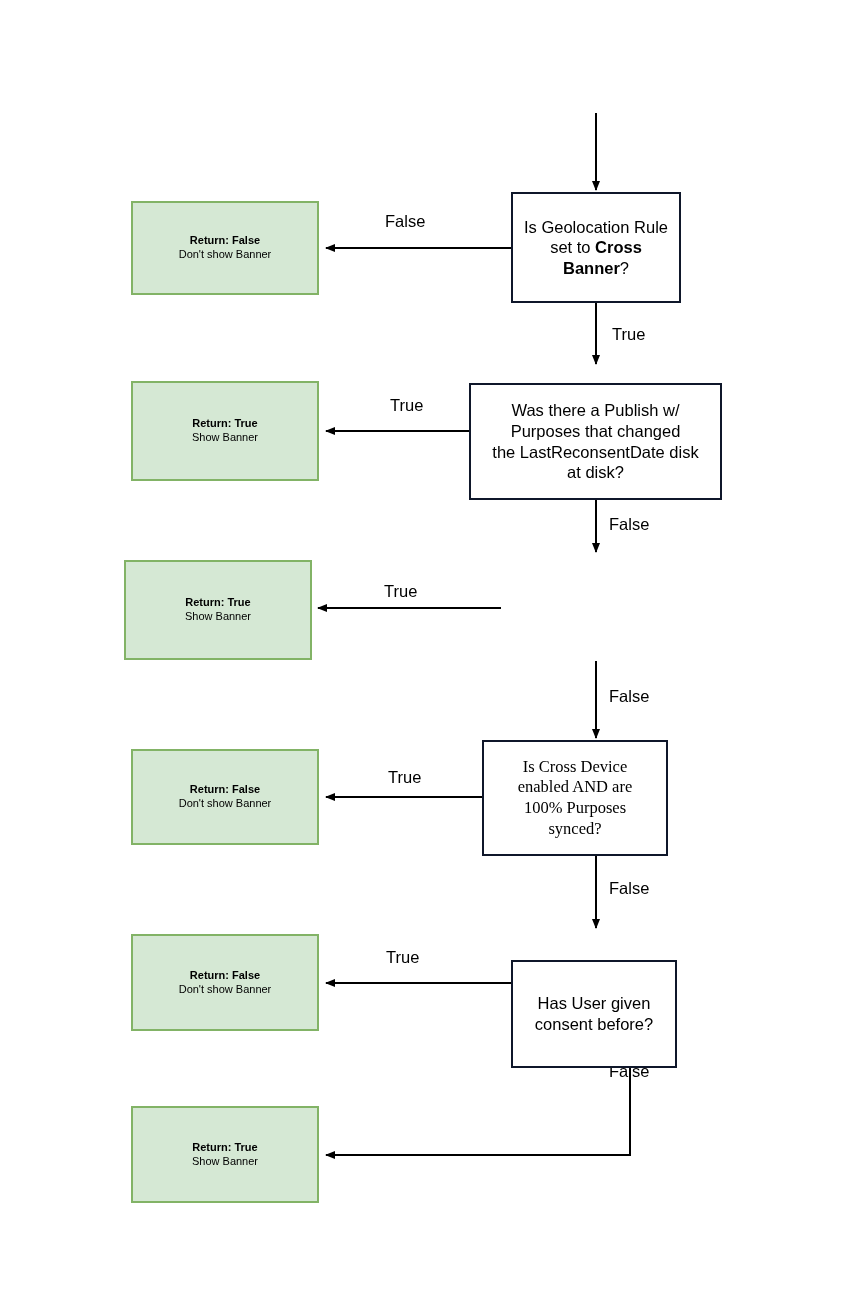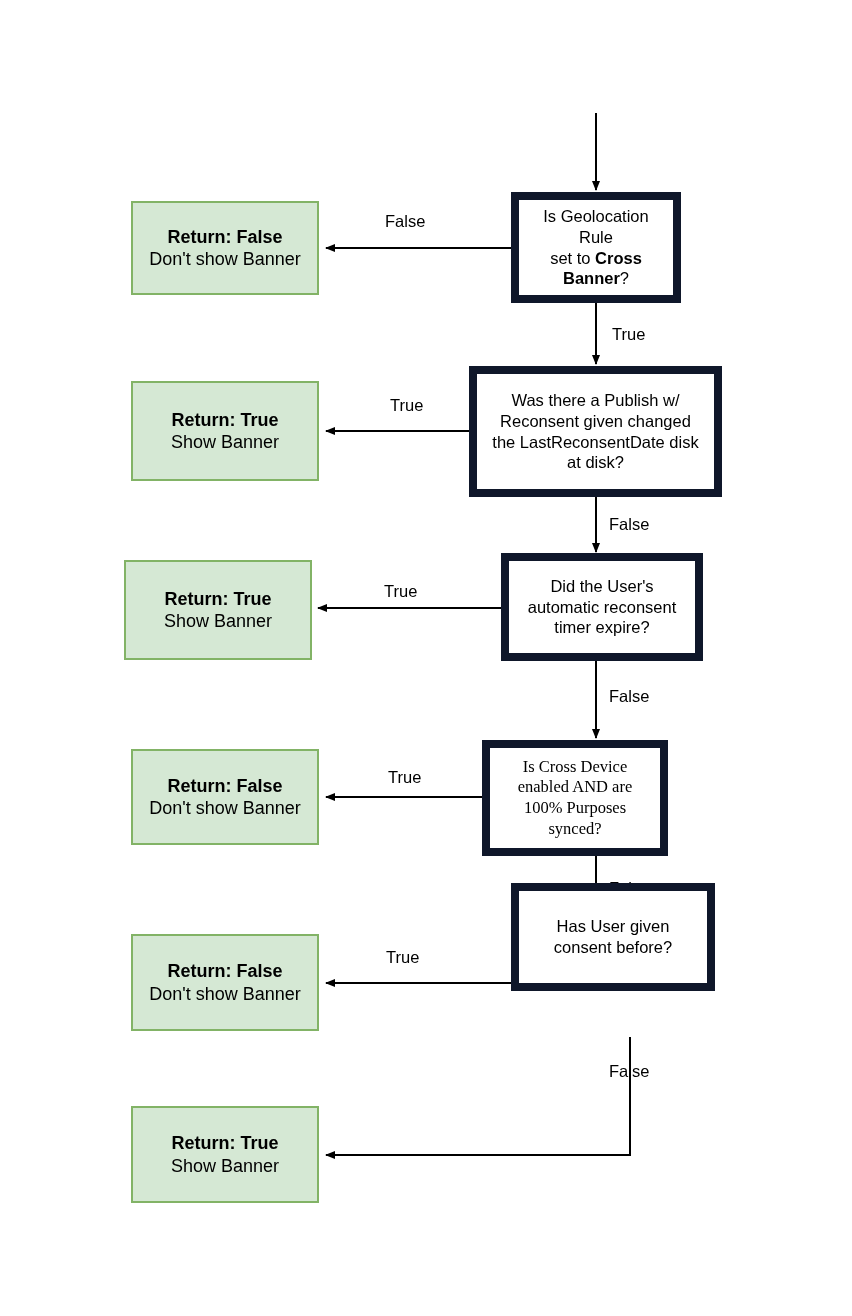--- a/index.html
+++ b/index.html
@@ -25,29 +25,29 @@
     position: absolute;
     display: flex;
     flex-direction: column;
     align-items: center;
     justify-content: center;
     text-align: center;
     line-height: 1.25;
   }
   .decision {
     background: #ffffff;
-    border: 8px solid #0f172a;
+    border: 2px solid #0f172a;
     font-size: 16.5px;
     color: #000000;
     padding: 4px 7px;
   }
   .terminal {
     background: #d5e8d4;
     border: 2px solid #82b366;
-    font-size: 18px;
+    font-size: 11px;
     color: #000000;
     padding: 4px 7px;
   }
   .terminal .ln-bold { font-weight: bold; }
   .title {
     position: absolute;
     font-size: 30px;
     font-weight: bold;
     color: #000000;
     letter-spacing: -0.3px;
@@ -112,41 +112,36 @@
 
   <div class="edge-label" style="left:386px; top:948px;">True</div>
   <div class="edge-label" style="left:609px; top:1062px;">False</div>
 
   <div class="node decision" style="left:511px; top:192px; width:170px; height:111px;">
     <div>Is Geolocation Rule</div>
     <div><span>set to </span><span class="b">Cross</span></div>
     <div><span class="b">Banner</span><span>?</span></div>
   </div>
 
-  <div class="node decision" style="left:469px; top:366px; width:253px; height:131px;">
+  <div class="node decision" style="left:469px; top:383px; width:253px; height:117px;">
     <div>Was there a Publish w/</div>
-    <div>Reconsent given changed</div>
+    <div>Purposes that changed</div>
     <div>the LastReconsentDate disk</div>
     <div>at disk?</div>
   </div>
 
-  <div class="node decision" style="left:501px; top:553px; width:202px; height:108px;">
-    <div>Did the User's</div>
-    <div>automatic reconsent</div>
-    <div>timer expire?</div>
-  </div>
 
   <div class="node decision" style="left:482px; top:740px; width:186px; height:116px;font-family:Liberation Serif, serif;">
     <div>Is Cross Device</div>
     <div>enabled AND are</div>
     <div>100% Purposes</div>
     <div>synced?</div>
   </div>
 
-  <div class="node decision" style="left:511px; top:883px; width:204px; height:108px;">
+  <div class="node decision" style="left:511px; top:960px; width:166px; height:108px;">
     <div>Has User given</div>
     <div>consent before?</div>
   </div>
 
   <div class="node terminal" style="left:131px; top:201px; width:188px; height:94px;">
     <div class="ln-bold">Return: False</div>
     <div>Don't show Banner</div>
   </div>
 
   <div class="node terminal" style="left:131px; top:381px; width:188px; height:100px;">

